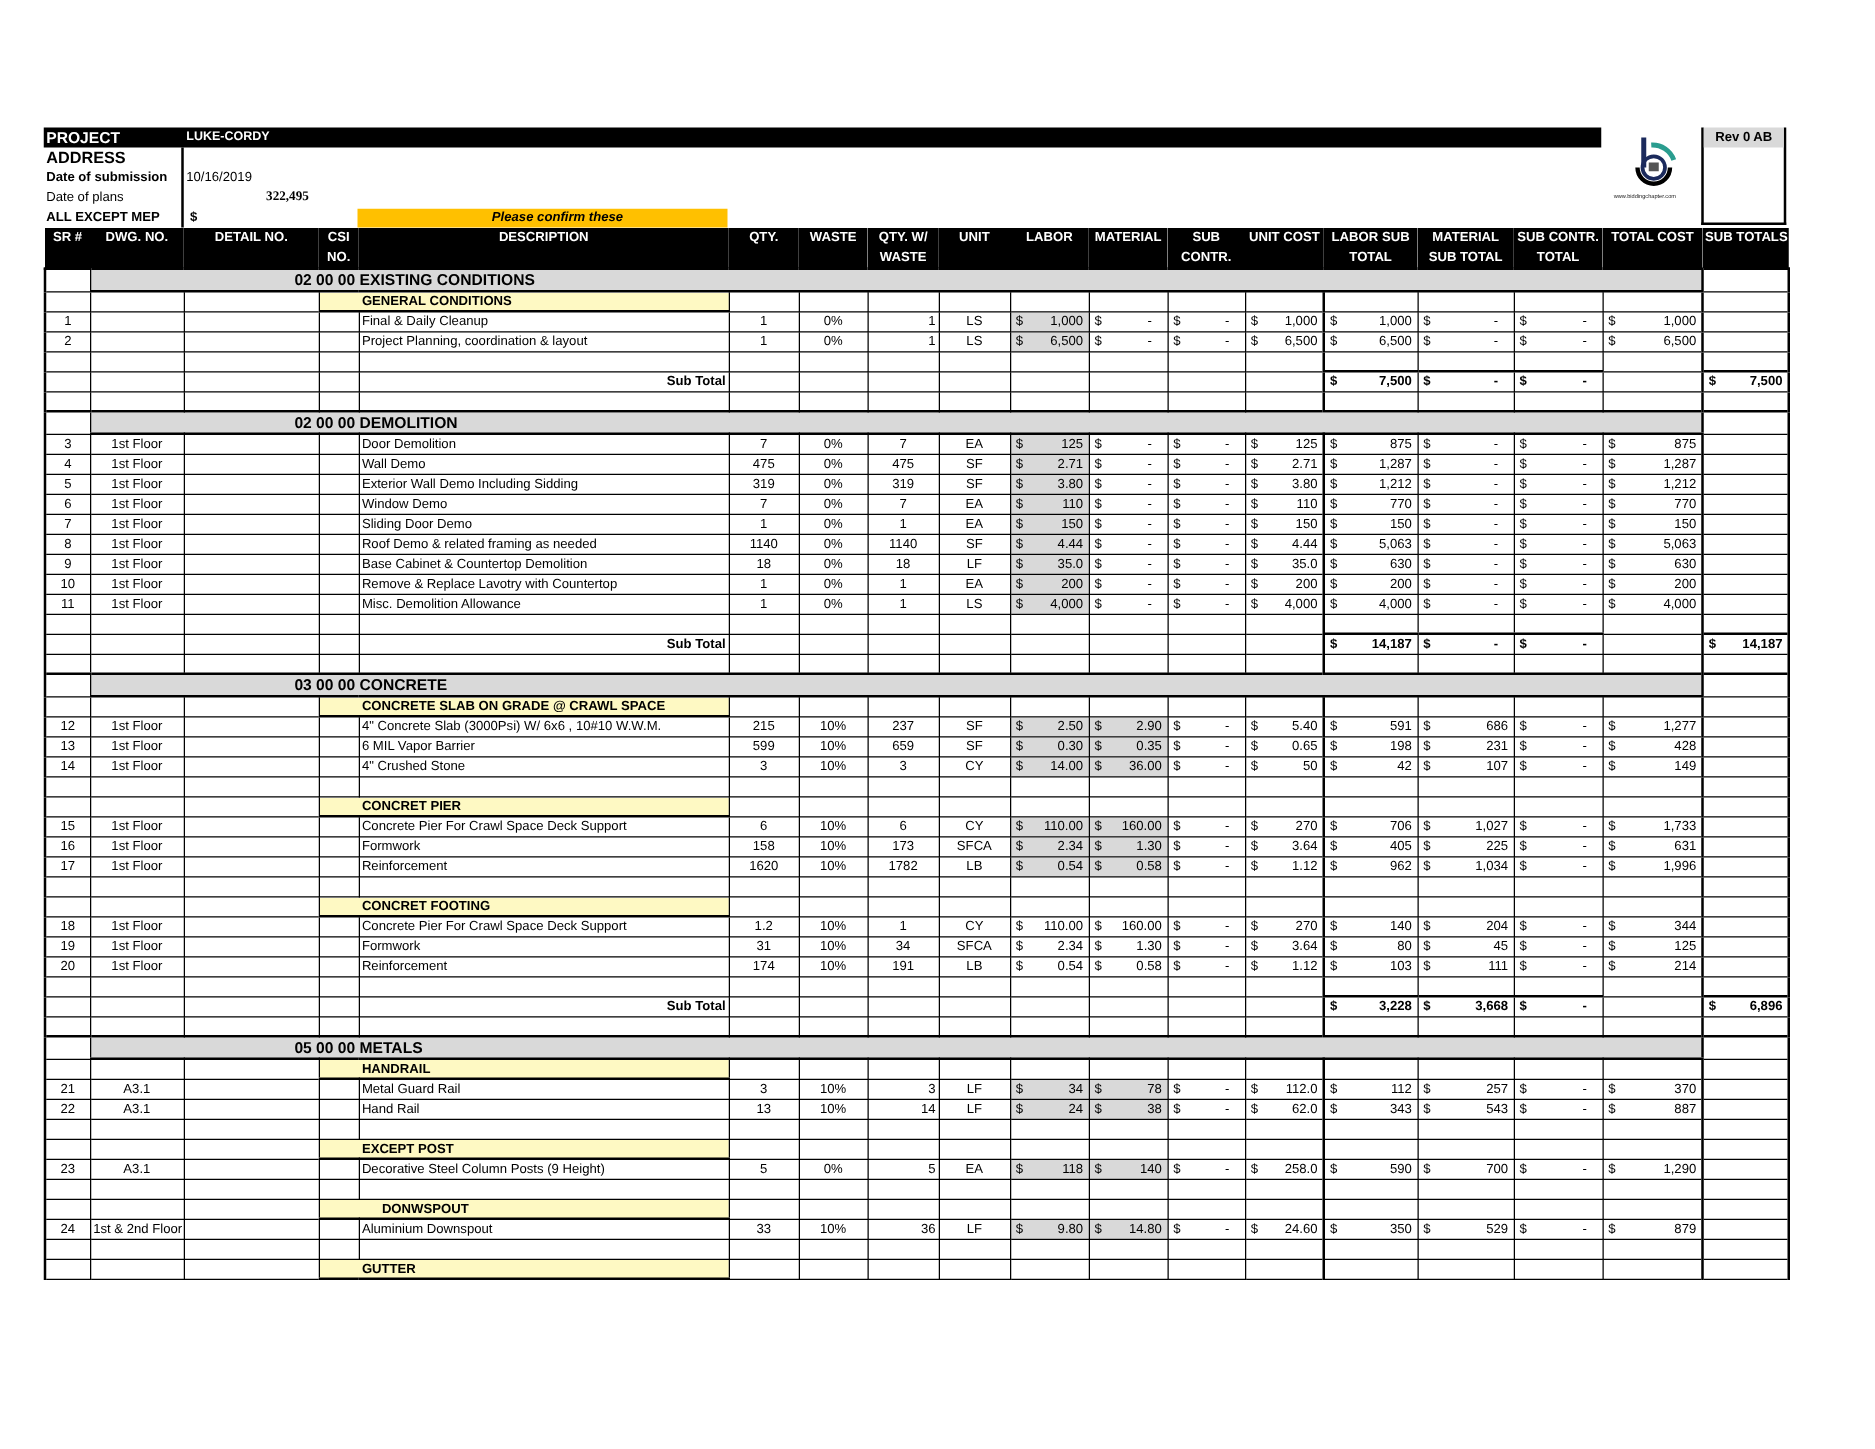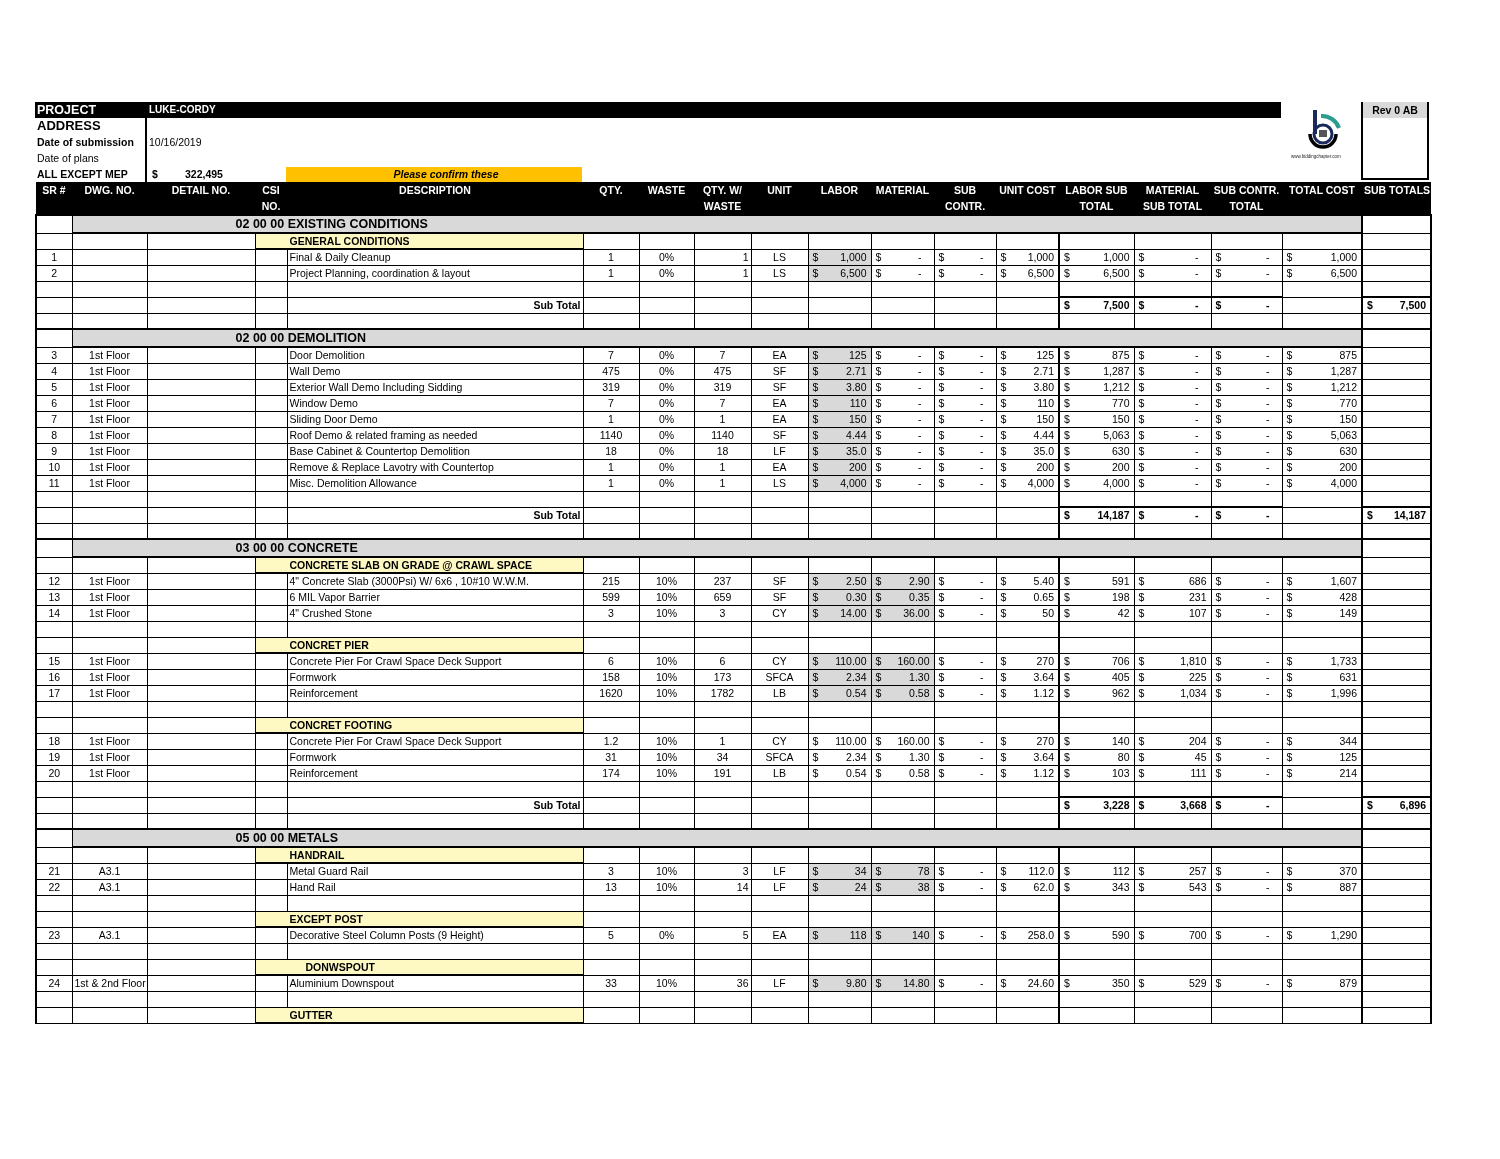--- a/index.html
+++ b/index.html
@@ -13,21 +13,21 @@
   .hdr-bar { position: absolute; left: 0; top: 0; width: 1246px; height: 16px; background: #000; }
   .hdr-cell { position: absolute; font-size: 10.5px; white-space: nowrap; line-height: 16px; }
   .hdr-lbl-proj { left: 2px; top: 0; color: #fff; font-weight: bold; font-size: 12.5px; }
   .hdr-val-proj { left: 114px; top: 0; color: #fff; font-weight: bold; font-size: 10px; }
   .hdr-lbl-addr { left: 2px; top: 16px; font-weight: bold; font-size: 13px; }
   .hdr-lbl-sub { left: 2px; top: 32px; font-weight: bold; }
   .hdr-val-sub { left: 114px; top: 32px; }
   .hdr-lbl-plans { left: 2px; top: 48px; }
   .hdr-lbl-mep { left: 2px; top: 64px; font-weight: bold; }
   .hdr-val-mep-sym { left: 117px; top: 64px; font-weight: bold; }
-  .hdr-val-mep { left: 150px; top: 64px; width: 62px; text-align: left; font-weight: bold; }
+  .hdr-val-mep { left: 150px; top: 48px; width: 62px; text-align: right; font-weight: bold; font-family: Liberation Serif, serif; }
   .hdr-vline { position: absolute; left: 110px; top: 16px; width: 2px; height: 64px; background: #000; }
   .hdr-note { position: absolute; left: 251px; top: 65px; width: 296px; height: 15px; background: #ffc000;
               font-size: 10.5px; font-weight: bold; font-style: italic; text-align: center; line-height: 15px; padding-left: 24px; }
   .hdr-logo { position: absolute; left: 1250px; top: 0; width: 75px; height: 78px; }
   .hdr-rev { position: absolute; left: 1326px; top: 0; width: 68px; height: 78px; border: 2px solid #000; border-top: none; }
   .hdr-rev-lbl { display: block; background: #d9d9d9; font-size: 10.5px; font-weight: bold; text-align: center; height: 16px; line-height: 16px; }
   .logo-url { position: absolute; left: 6px; top: 52px; font-size: 4.5px; color: #222; white-space: nowrap; }
 
   
   table { border-collapse: collapse; table-layout: fixed; width: 1395px; font-size: 10.5px; }
@@ -1103,21 +1103,21 @@
           </td>
           <td>
             <div class="money dash">
               <span class="sym">$</span>
               <span class="amt">-</span>
             </div>
           </td>
           <td>
             <div class="money">
               <span class="sym">$</span>
-              <span class="amt">1,607</span>
+              <span class="amt">1,277</span>
             </div>
           </td>
           <td class="thick-l thick-r"></td>
         </tr>
         <tr>
           <td class="thick-l c">13</td>
           <td class="c">1st Floor</td>
           <td></td>
           <td></td>
           <td>6 MIL Vapor Barrier</td>
@@ -1310,21 +1310,21 @@
           </td>
           <td class="thick-l">
             <div class="money">
               <span class="sym">$</span>
               <span class="amt">706</span>
             </div>
           </td>
           <td>
             <div class="money">
               <span class="sym">$</span>
-              <span class="amt">1,810</span>
+              <span class="amt">1,027</span>
             </div>
           </td>
           <td>
             <div class="money dash">
               <span class="sym">$</span>
               <span class="amt">-</span>
             </div>
           </td>
           <td>
             <div class="money">

